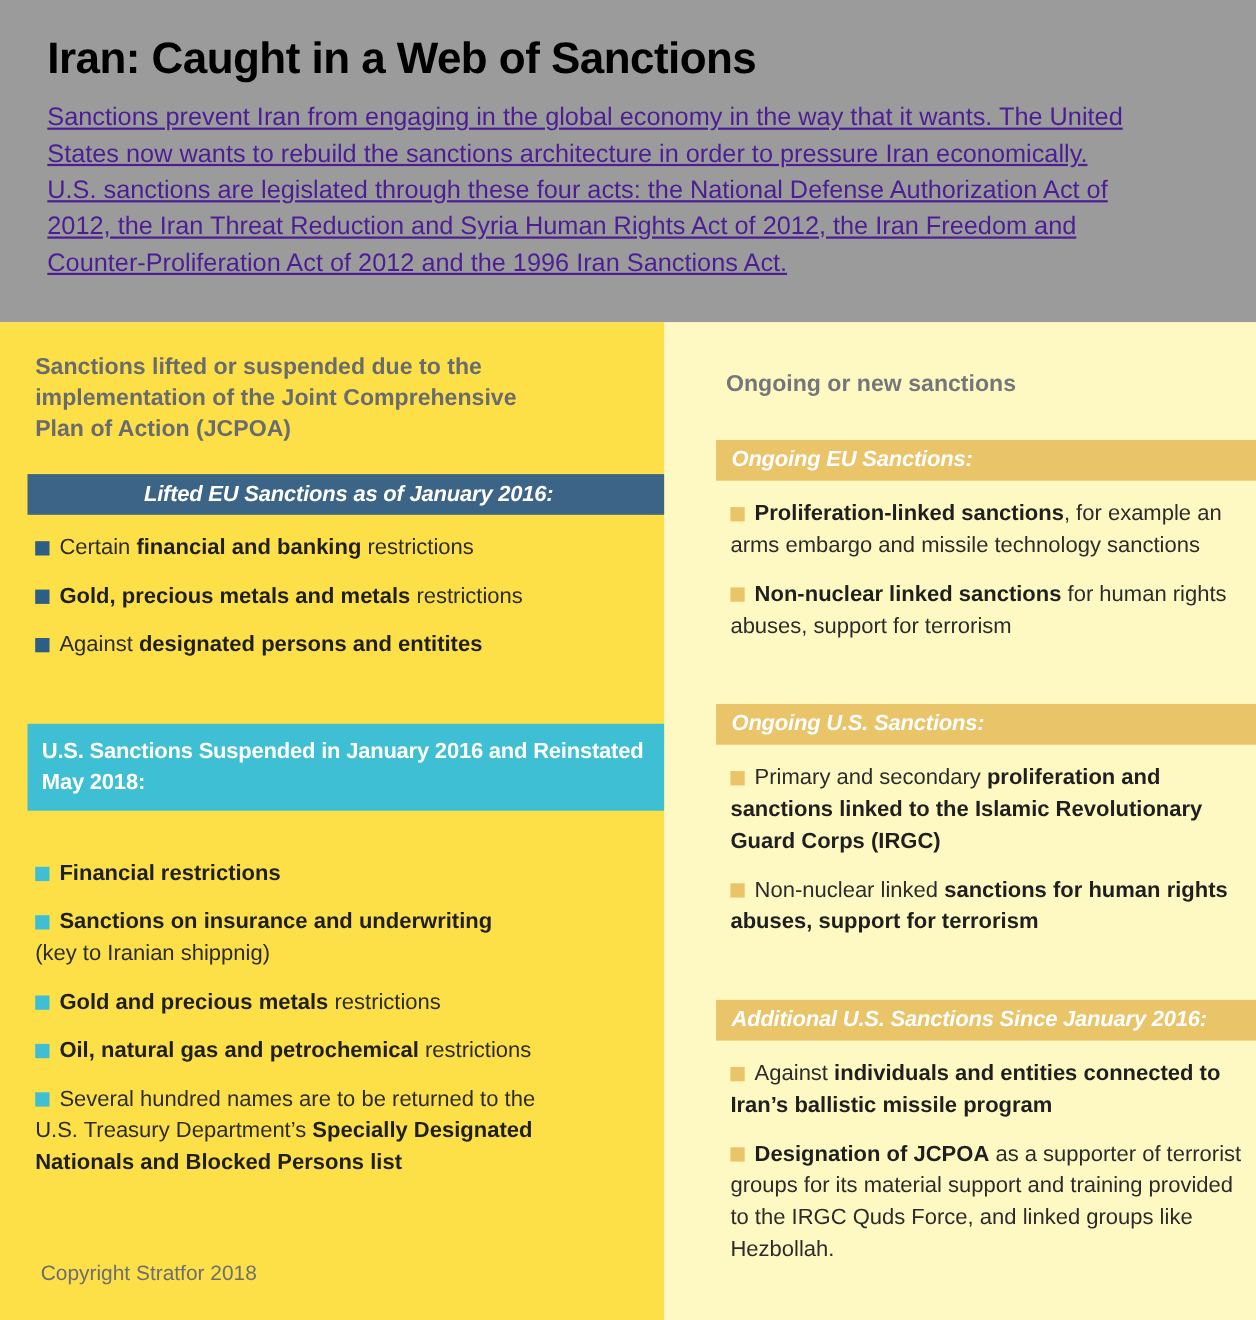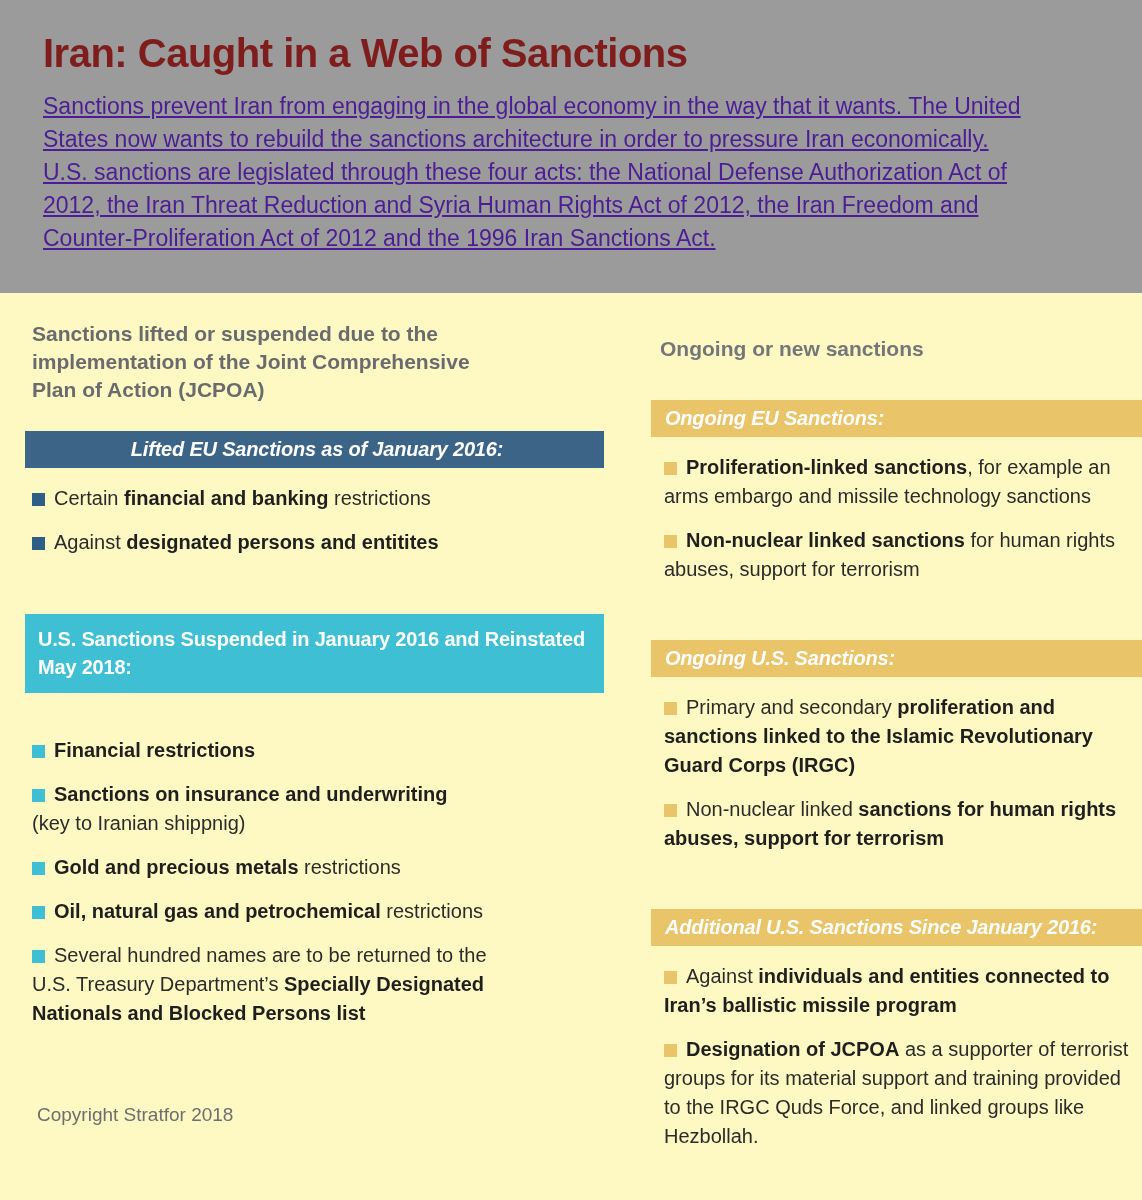--- a/index.html
+++ b/index.html
@@ -11,30 +11,30 @@
   }
   .page{position:relative;width:1142px;height:1200px;background:#ffffff;}
 
   
   .hdr{
     background:#9b9b9b;height:293px;box-sizing:border-box;
     padding:30px 40px 0 43px;color:#ffffff;
   }
   .hdr h1{
     margin:0;font-size:40px;font-weight:700;letter-spacing:-0.5px;
-    line-height:46px;color:#7f1d1d;
+    line-height:46px;color:#000000;
   }
   .hdr p{
     margin:14px 0 0 0;font-size:23px;font-weight:400;line-height:33px;
     width:992px;color:#4c1d95;text-decoration:underline;
   }
 
   
   .cols{display:flex;height:907px;}
-  .col-left{width:634px;background:#fef9c3;position:relative;box-sizing:border-box;}
+  .col-left{width:634px;background:#fde047;position:relative;box-sizing:border-box;}
   .col-right{flex:1;background:#fef9c3;position:relative;box-sizing:border-box;}
 
   .col-head{
     margin:0;font-size:21px;font-weight:700;line-height:28px;
   }
   .col-left .col-head{margin:27px 0 0 32px;width:470px;color:#6a6b6e;}
   .col-right .col-head{margin:42px 0 0 56px;color:#75767a;}
 
   
   section{display:block;}
@@ -90,20 +90,21 @@
 
     <aside class="col-left">
       <h2 class="col-head">Sanctions lifted or suspended due to the implementation of the Joint Comprehensive Plan of Action (JCPOA)</h2>
       <div id="left-sections">
           <section>
             <div class="bar single" style="background: rgb(60, 100, 135); text-align: center;">
               <span class="bar-label">Lifted EU Sanctions as of January 2016:</span>
             </div>
             <div class="items">
               <div class="item"><span class="sq" style="background: rgb(44, 94, 134);"></span><span>Certain </span><span class="b">financial and banking</span><span> restrictions</span></div>
+              <div class="item"><span class="sq" style="background: rgb(44, 94, 134);"></span><span class="b">Gold, precious metals and metals</span><span> restrictions</span></div>
               <div class="item"><span class="sq" style="background: rgb(44, 94, 134);"></span><span>Against </span><span class="b">designated persons and entitites</span></div>
             </div>
           </section>
           <section>
             <div class="bar multi" style="background: rgb(63, 191, 212);">
               <span class="bar-label">U.S. Sanctions Suspended in January 2016 and Reinstated May 2018:</span>
             </div>
             <div class="items">
               <div class="item"><span class="sq" style="background: rgb(63, 191, 212);"></span><span class="b">Financial restrictions</span></div>
               <div class="item"><span class="sq" style="background: rgb(63, 191, 212);"></span><span class="b">Sanctions on insurance and underwriting</span><br><span>(key to Iranian shippnig)</span></div>

